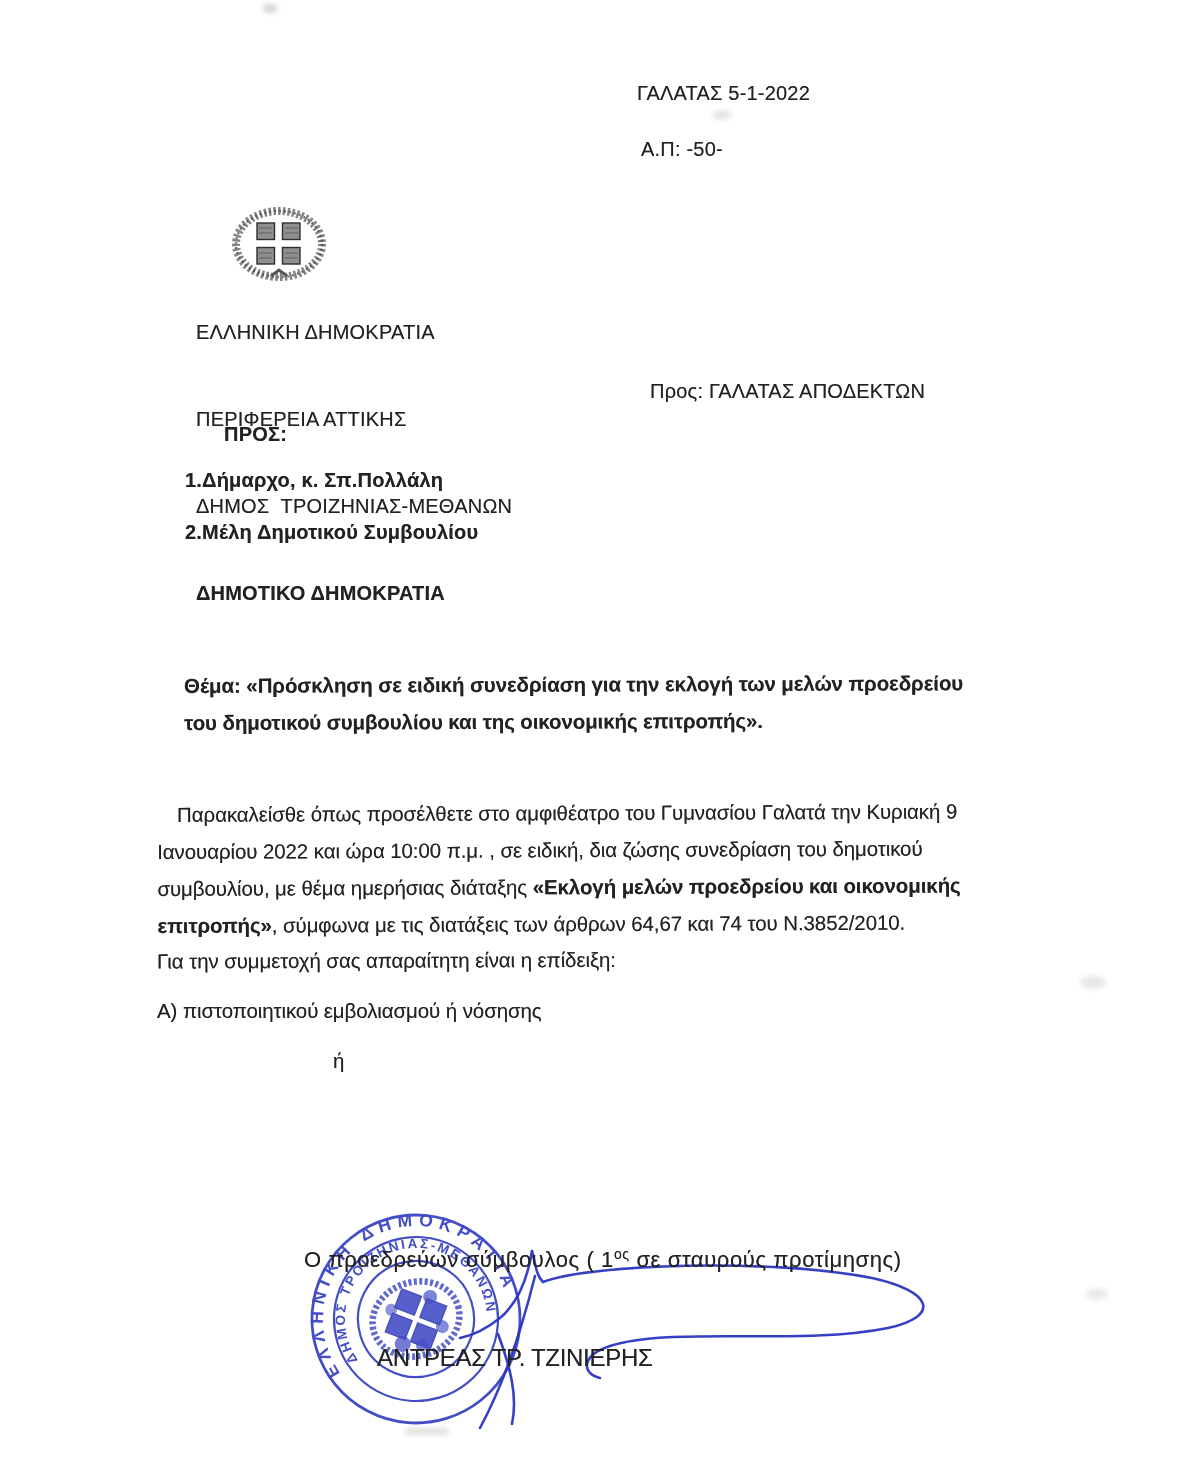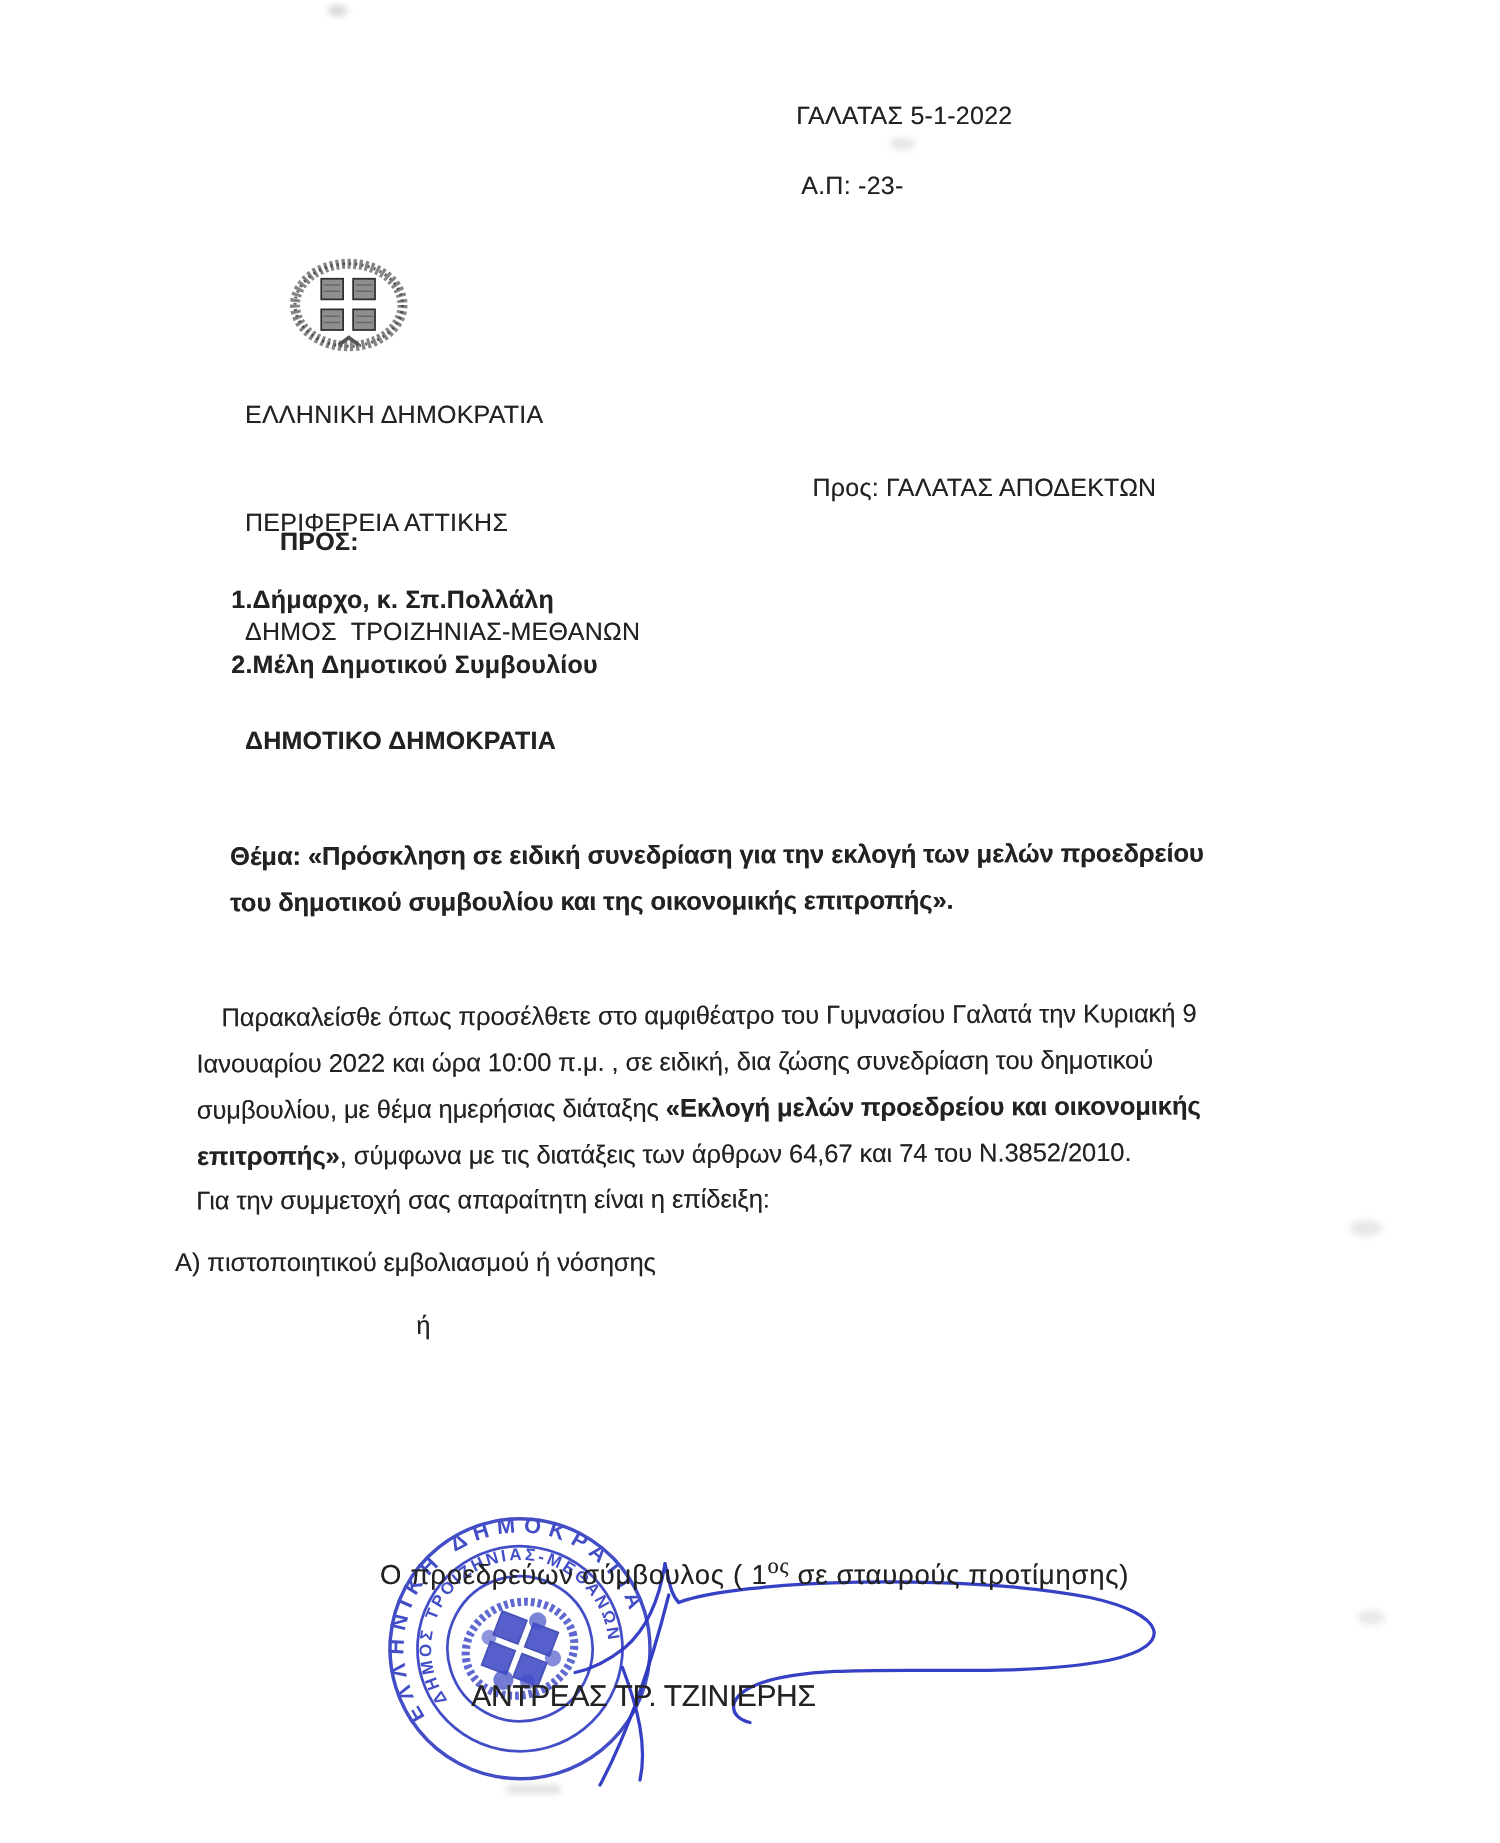--- a/index.html
+++ b/index.html
@@ -11,32 +11,32 @@
     background:#ffffff;
     overflow:hidden;
     font-family:"Liberation Sans","DejaVu Sans",sans-serif;
     color:#1f1f1f;
   }
   .abs{position:absolute;white-space:pre-wrap;}
   .t20{font-size:20px;line-height:26px;letter-spacing:.2px;}
   .bold{font-weight:bold;}
   .para{font-size:20.5px;line-height:37px;letter-spacing:-.1px;}
   .scan{color:#222;text-shadow:0 0 .4px rgba(40,40,40,.55);}
-  sup.ord{font-size:18px;vertical-align:super;line-height:0;font-family:Liberation Serif, serif;}
+  sup.ord{font-size:14px;vertical-align:super;line-height:0;}
   .artifact{position:absolute;border-radius:50%;filter:blur(2.5px);pointer-events:none;}
   svg{display:block;}
   .stamp-text{font-family:"Liberation Sans","DejaVu Sans",sans-serif;font-weight:bold;}
 </style>
 </head>
 <body>
 
 <div class="page">
 
   <div class="abs t20 scan" style="left:637px;top:80px;">ΓΑΛΑΤΑΣ 5-1-2022</div>
-  <div class="abs t20 scan" style="left:641px;top:136px;">Α.Π: -23-</div>
+  <div class="abs t20 scan" style="left:641px;top:136px;">Α.Π: -50-</div>
 
   <div class="abs" style="left:231px;top:170px;">
     <svg width="96" height="80" viewBox="0 0 96 80" aria-hidden="true">
 
       <ellipse cx="48" cy="38" rx="43" ry="33" fill="none" stroke="#6e6e6e" stroke-width="8" stroke-dasharray="2.5 2.2" opacity="0.85"></ellipse>
       <ellipse cx="48" cy="38" rx="43" ry="33" fill="none" stroke="#3c3c3c" stroke-width="2.5" stroke-dasharray="1.5 3.5" opacity="0.8"></ellipse>
       <path d="M40 70 L48 64 L56 70" fill="none" stroke="#555" stroke-width="3"></path>
 
       <g stroke="#2e2e2e" stroke-width="1.4">
         <rect x="26" y="17" width="17.5" height="16.5" fill="#8f8f8f"></rect>
@@ -69,21 +69,21 @@
   <div class="abs t20 bold scan" style="left:224px;top:421px;">ΠΡΟΣ:</div>
   <div class="abs t20 bold scan" style="left:185px;top:467px;">1.Δήμαρχο, κ. Σπ.Πολλάλη</div>
   <div class="abs t20 bold scan" style="left:185px;top:519px;">2.Μέλη Δημοτικού Συμβουλίου</div>
 
   <div class="abs para bold scan" style="left:184px;top:667px;width:800px;transform:rotate(-0.2deg);transform-origin:left top;">Θέμα: «Πρόσκληση σε ειδική συνεδρίαση για την εκλογή των μελών προεδρείου του δημοτικού συμβουλίου και της οικονομικής επιτροπής».</div>
 
   <div class="abs para scan" style="left:157px;top:796px;width:860px;text-indent:20px;transform:rotate(-0.25deg);transform-origin:left top;"><span>Παρακαλείσθε όπως προσέλθετε στο αμφιθέατρο του Γυμνασίου Γαλατά την Κυριακή 9 Ιανουαρίου 2022 και ώρα 10:00 π.μ. , σε ειδική, δια ζώσης συνεδρίαση του δημοτικού συμβουλίου, με θέμα ημερήσιας διάταξης </span><span class="bold">«Εκλογή μελών προεδρείου και οικονομικής επιτροπής»</span><span>, σύμφωνα με τις διατάξεις των άρθρων 64,67 και 74 του Ν.3852/2010.</span></div>
 
   <div class="abs para scan" style="left:157px;top:941px;width:860px;transform:rotate(-0.2deg);">Για την συμμετοχή σας απαραίτητη είναι η επίδειξη:</div>
 
-  <div class="abs para scan" style="left:140px;top:992px;width:860px;">Α) πιστοποιητικού εμβολιασμού ή νόσησης</div>
+  <div class="abs para scan" style="left:157px;top:992px;width:860px;">Α) πιστοποιητικού εμβολιασμού ή νόσησης</div>
 
   <div class="abs para scan" style="left:333px;top:1042px;">ή</div>
 
 
   <div class="abs" style="left:296px;top:1163px;opacity:.96;">
     <svg width="240" height="240" viewBox="0 0 240 240" aria-hidden="true">
       <defs>
         <path id="arcOuter" d="M 32.6 151.8 A 93 93 0 1 1 207.4 151.8" fill="none"></path>
         <path id="arcInner" d="M 53.3 144.3 A 71 71 0 1 1 186.7 144.3" fill="none"></path>
       </defs>

